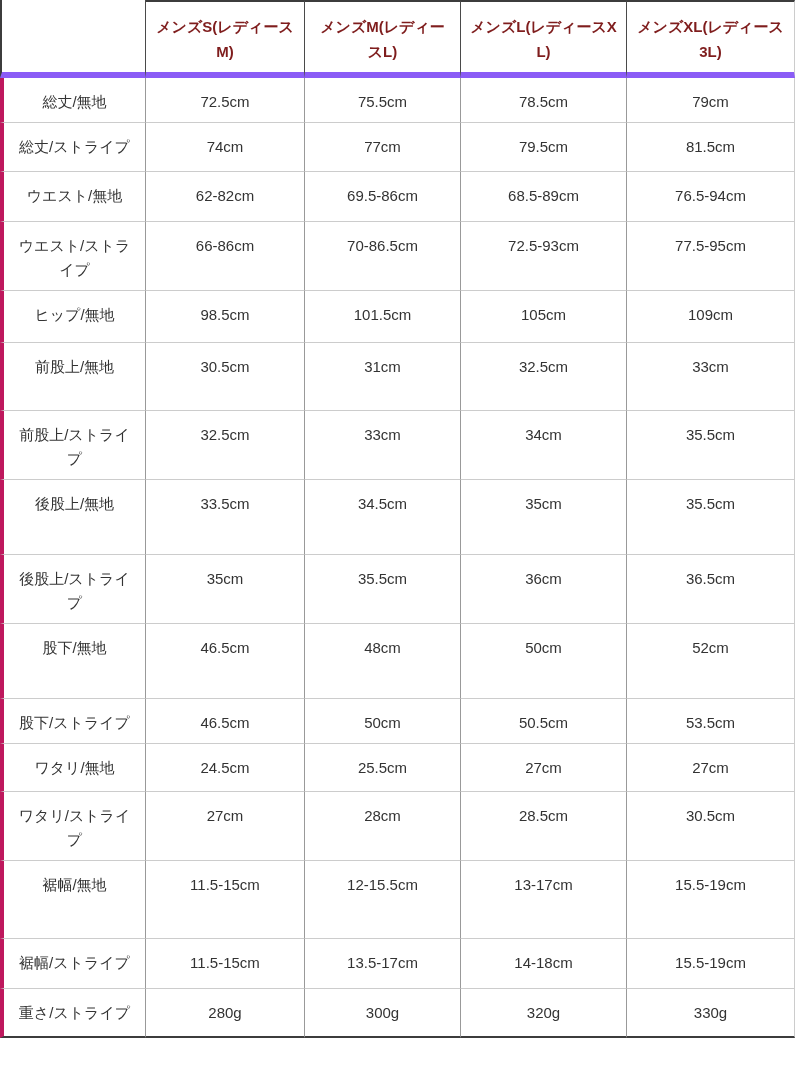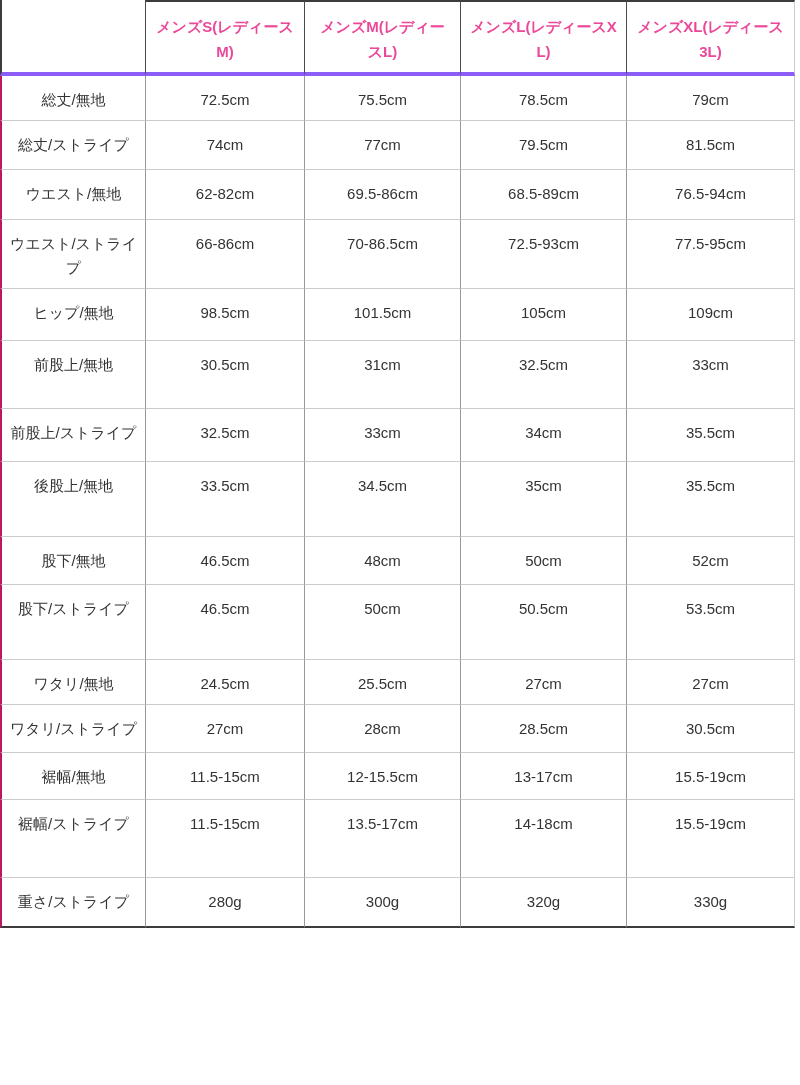--- a/index.html
+++ b/index.html
@@ -35,38 +35,38 @@
     line-height: 24px;
     color: #333333;
     background: #ffffff;
     overflow: hidden;
     word-break: break-all;
   }
 
   
   thead th {
     font-weight: bold;
-    color: #ec4899;
+    color: #7f1d1d;
     line-height: 25px;
     border-top: 2px solid #3c3c3c;
     border-right: 1px solid #4a4a4a;
-    border-bottom: 4px solid #8b5cf6;
+    border-bottom: 6px solid #8b5cf6;
   }
   thead th.corner {
     border-top: none;           
     border-left: 2px solid #3c3c3c;
   }
   thead th:last-child {
     border-right: 1px solid #cccccc;  
   }
 
   
   tbody th {
     font-weight: normal;
-    border-left: 2px solid #be185d;   
+    border-left: 4px solid #be185d;   
     border-right: 1px solid #999999;
     border-bottom: 1px solid #cccccc;
   }
   tbody td {
     border-right: 1px solid #999999;
     border-bottom: 1px solid #cccccc;
   }
   tbody td:last-child {
     border-right: 1px solid #cccccc;  
   }
@@ -169,20 +169,27 @@
         <td>35.5cm</td>
       </tr>
       <tr>
         <th scope="row">後股上/無地</th>
         <td>33.5cm</td>
         <td>34.5cm</td>
         <td>35cm</td>
         <td>35.5cm</td>
       </tr>
       <tr>
+        <th scope="row">後股上/ストライプ</th>
+        <td>35cm</td>
+        <td>35.5cm</td>
+        <td>36cm</td>
+        <td>36.5cm</td>
+      </tr>
+      <tr>
         <th scope="row">股下/無地</th>
         <td>46.5cm</td>
         <td>48cm</td>
         <td>50cm</td>
         <td>52cm</td>
       </tr>
       <tr>
         <th scope="row">股下/ストライプ</th>
         <td>46.5cm</td>
         <td>50cm</td>

